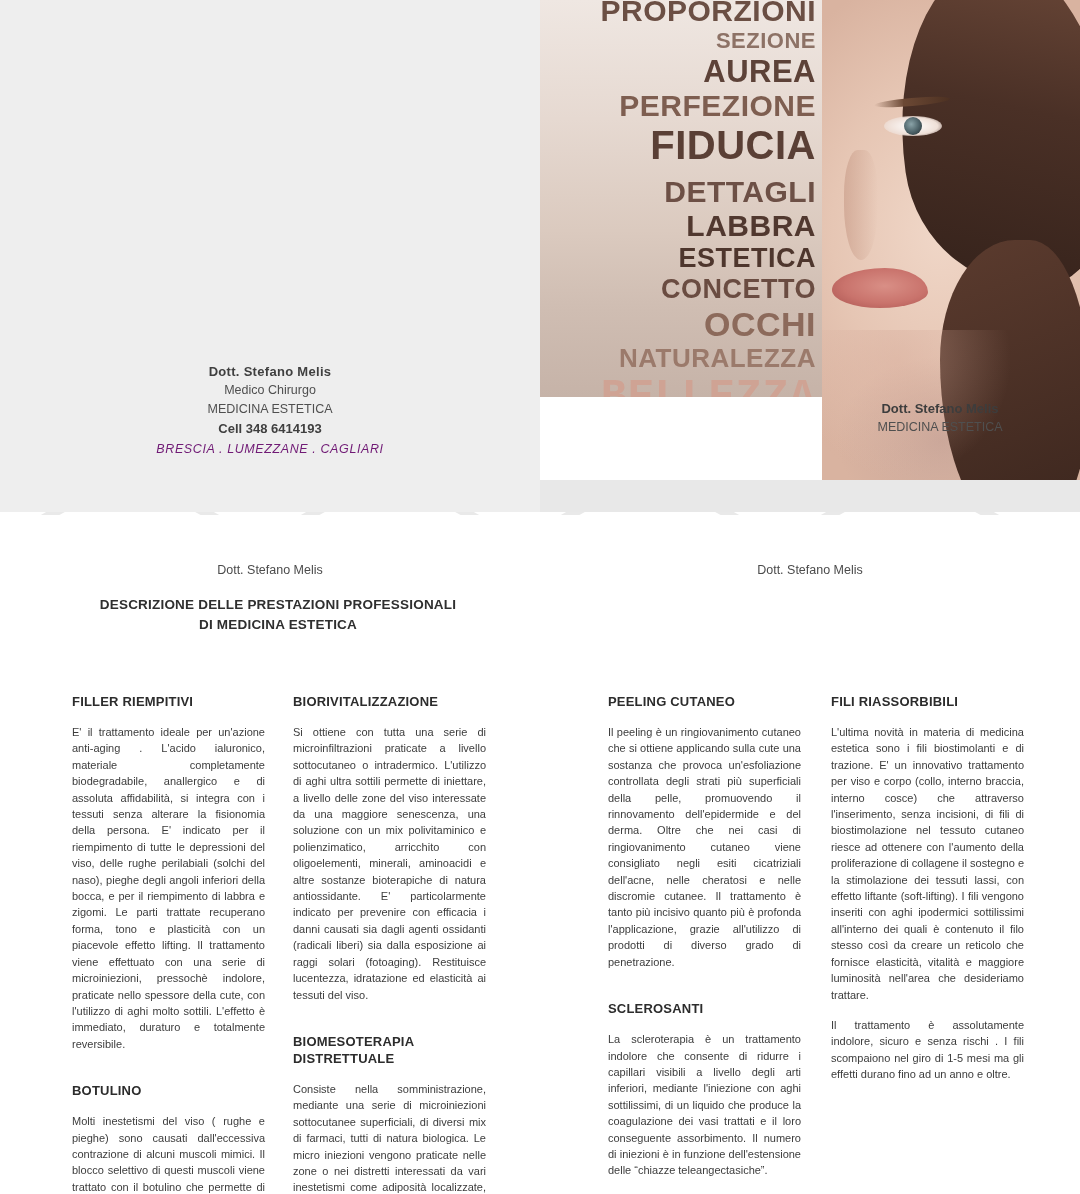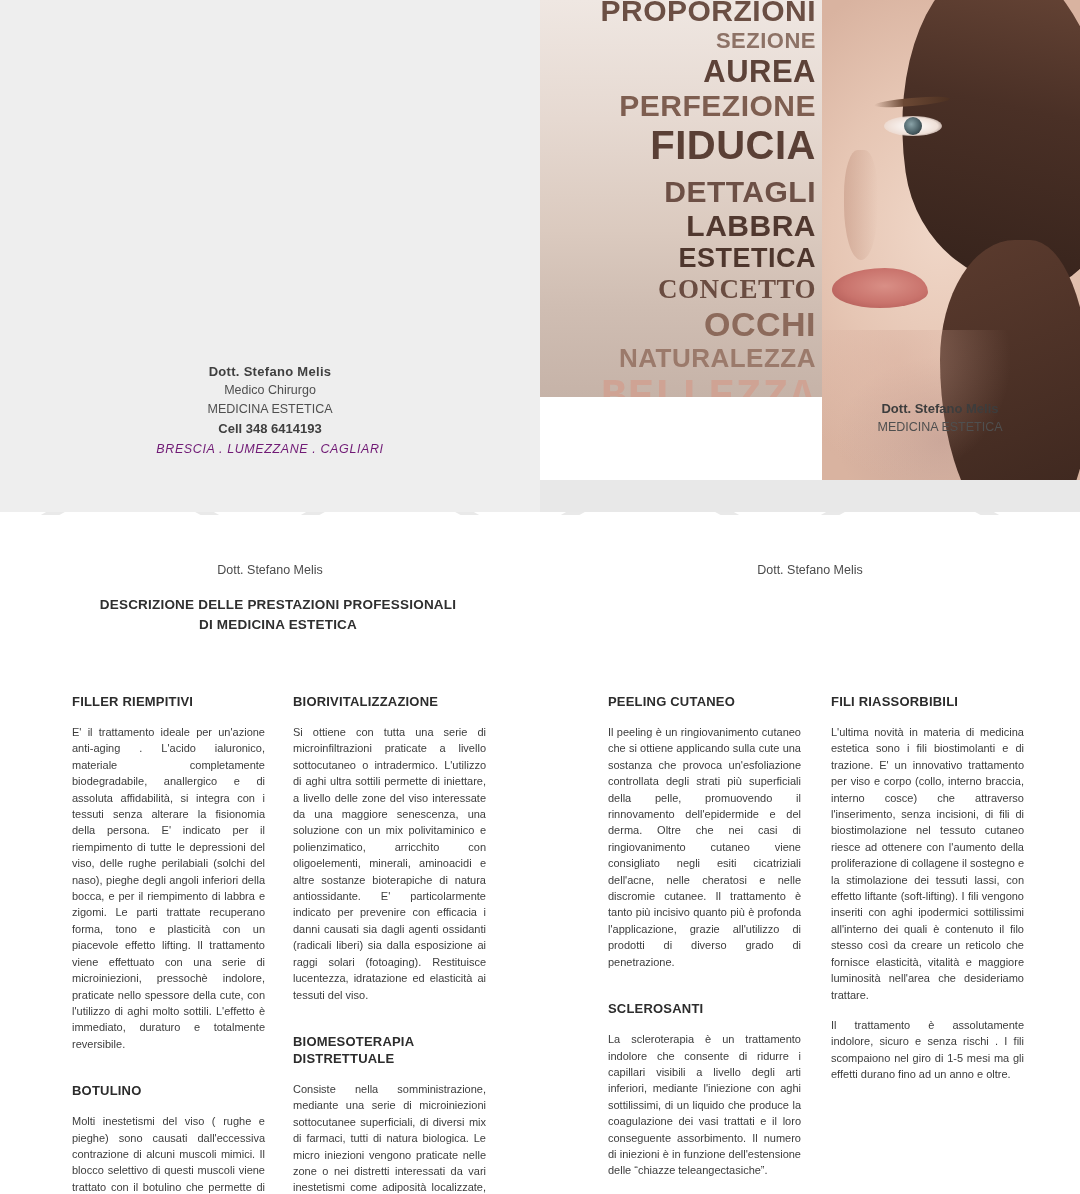--- a/index.html
+++ b/index.html
@@ -310,21 +310,21 @@
         <div class="cloud-col">
           <div class="cloud-list" id="cloud-list">
               <span class="cw" style="font-size: 30px; color: rgb(107, 79, 68); margin-bottom: 4px;">PROPORZIONI</span>
               <span class="cw" style="font-size: 22px; color: rgb(141, 114, 102); margin-bottom: 4px;">SEZIONE</span>
               <span class="cw" style="font-size: 31px; color: rgb(93, 66, 56); margin-bottom: 4px;">AUREA</span>
               <span class="cw" style="font-size: 30px; color: rgb(126, 94, 80); margin-bottom: 4px;">PERFEZIONE</span>
               <span class="cw" style="font-size: 40px; color: rgb(90, 63, 53); margin-bottom: 12px;">FIDUCIA</span>
               <span class="cw" style="font-size: 30px; color: rgb(109, 80, 70); margin-bottom: 4px;">DETTAGLI</span>
               <span class="cw" style="font-size: 30px; color: rgb(81, 56, 47); margin-bottom: 4px;">LABBRA</span>
               <span class="cw" style="font-size: 27px; color: rgb(78, 54, 45); margin-bottom: 4px;">ESTETICA</span>
-              <span class="cw" style="font-size: 27px; color: rgb(106, 76, 65); margin-bottom: 4px; font-family: Liberation Serif, serif;">CONCETTO</span>
+              <span class="cw" style="font-size: 27px; color: rgb(106, 76, 65); margin-bottom: 4px;">CONCETTO</span>
               <span class="cw" style="font-size: 34px; color: rgb(140, 106, 91); margin-bottom: 4px;">OCCHI</span>
               <span class="cw" style="font-size: 26px; color: rgb(155, 122, 107); margin-bottom: 4px;">NATURALEZZA</span>
               <span class="cw" style="font-size: 44px; color: rgb(207, 163, 148); margin-bottom: 4px; font-family: Liberation Mono, monospace;">BELLEZZA</span>
               <span class="cw" style="font-size: 42px; color: rgb(213, 170, 155); margin-bottom: 4px; padding-left: 13px;">EMPATIA</span>
             </div>
         </div>
         <div class="face-col">
           <div class="hair"></div>
           <div class="hair2"></div>
           <div class="brow"></div>

